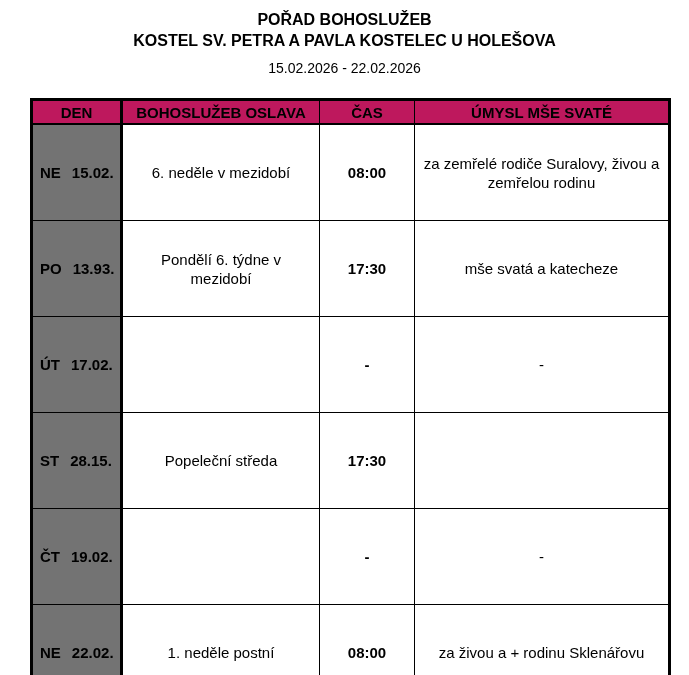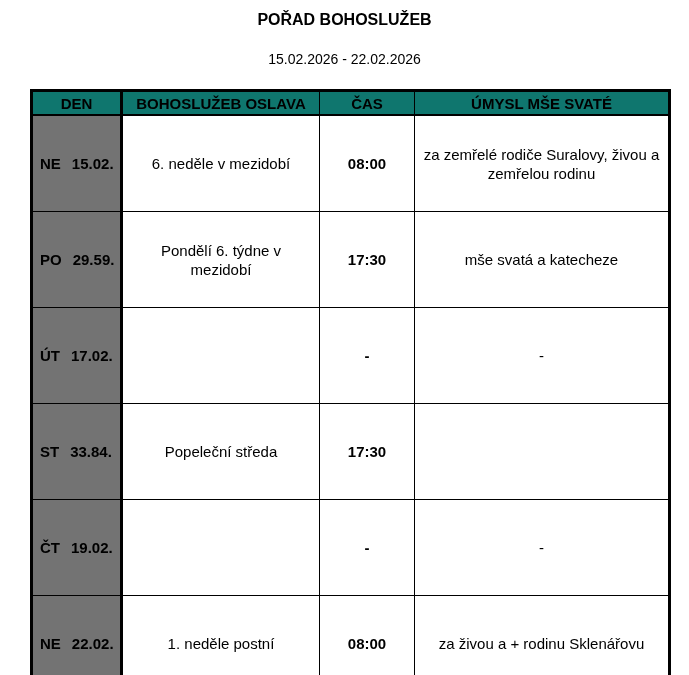--- a/index.html
+++ b/index.html
@@ -23,36 +23,36 @@
   }
   .title-line {
     font-weight: bold;
     font-size: 16px;
     line-height: 21px;
     white-space: nowrap;
   }
   .date-line {
     font-size: 14px;
     line-height: 20px;
-    margin-top: 19px;
+    margin-top: 7px;
   }
   table.schedule {
     border-collapse: collapse;
     table-layout: fixed;
     width: 638px;
     margin: 20px 0 0 30px;
     border: 3px solid #000000;
   }
   col.c-den { width: 90px; }
   col.c-osl { width: 198px; }
   col.c-cas { width: 95px; }
   col.c-umysl { width: 255px; }
 
   th {
-    background: #0f766e;
+    background: #be185d;
     font-weight: bold;
     font-size: 15px;
     height: 22px;
     padding: 0 2px;
     border: 1px solid #000000;
     border-bottom: 2px solid #000000;
     text-align: center;
     vertical-align: middle;
     overflow: hidden;
     white-space: nowrap;
@@ -80,20 +80,21 @@
   td.time-cell { padding: 2px 4px; font-weight: bold; }
   td.intention-cell { padding: 14px 4px; }
 </style>
 </head>
 <body>
 
 <div class="page">
 
   <div class="titles">
     <div class="title-line">POŘAD BOHOSLUŽEB</div>
+    <div class="title-line">KOSTEL SV. PETRA A PAVLA KOSTELEC U HOLEŠOVA</div>
     <div class="date-line">15.02.2026 - 22.02.2026</div>
   </div>
 
   <table class="schedule">
     <colgroup>
       <col class="c-den">
       <col class="c-osl">
       <col class="c-cas">
       <col class="c-umysl">
     </colgroup>
@@ -110,39 +111,39 @@
       <td class="day-cell">
         <span class="day-abbrev">NE</span><span class="day-date">15.02.</span>
       </td>
       <td class="celebration-cell">6. neděle v mezidobí</td>
       <td class="time-cell">08:00</td>
       <td class="intention-cell">za zemřelé rodiče Suralovy, živou a zemřelou rodinu</td>
     </tr>
 
     <tr>
       <td class="day-cell">
-        <span class="day-abbrev">PO</span><span class="day-date">29.59.</span>
+        <span class="day-abbrev">PO</span><span class="day-date">13.93.</span>
       </td>
       <td class="celebration-cell">Pondělí 6. týdne v mezidobí</td>
       <td class="time-cell">17:30</td>
       <td class="intention-cell">mše svatá a katecheze</td>
     </tr>
 
     <tr>
       <td class="day-cell">
         <span class="day-abbrev">ÚT</span><span class="day-date">17.02.</span>
       </td>
       <td class="celebration-cell"></td>
       <td class="time-cell">-</td>
       <td class="intention-cell">-</td>
     </tr>
 
     <tr>
       <td class="day-cell">
-        <span class="day-abbrev">ST</span><span class="day-date">33.84.</span>
+        <span class="day-abbrev">ST</span><span class="day-date">28.15.</span>
       </td>
       <td class="celebration-cell">Popeleční středa</td>
       <td class="time-cell">17:30</td>
       <td class="intention-cell"></td>
     </tr>
 
     <tr>
       <td class="day-cell">
         <span class="day-abbrev">ČT</span><span class="day-date">19.02.</span>
       </td>

